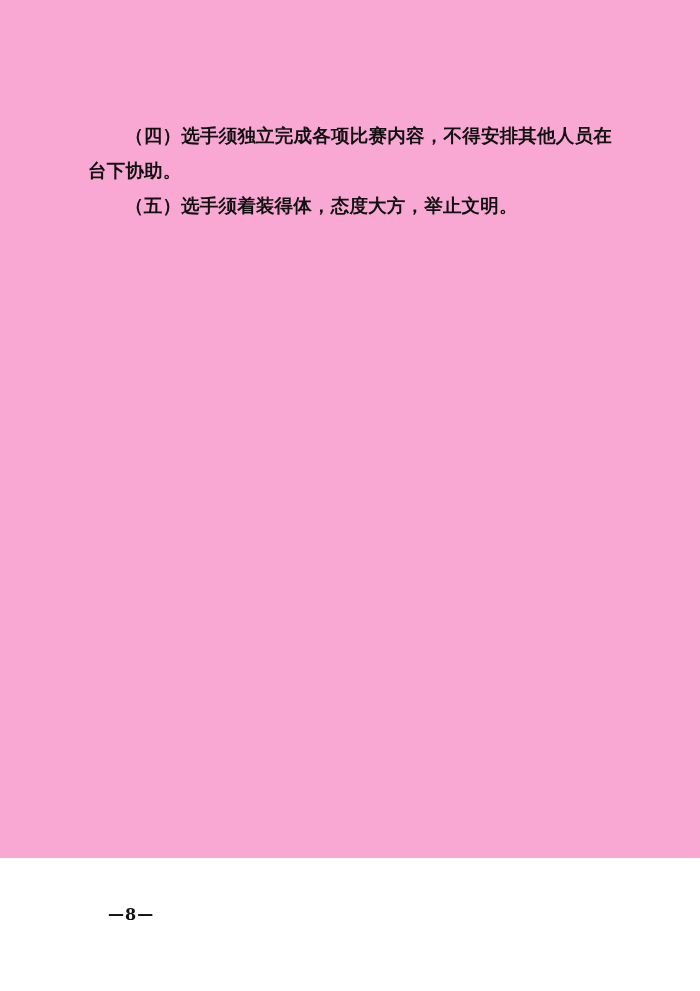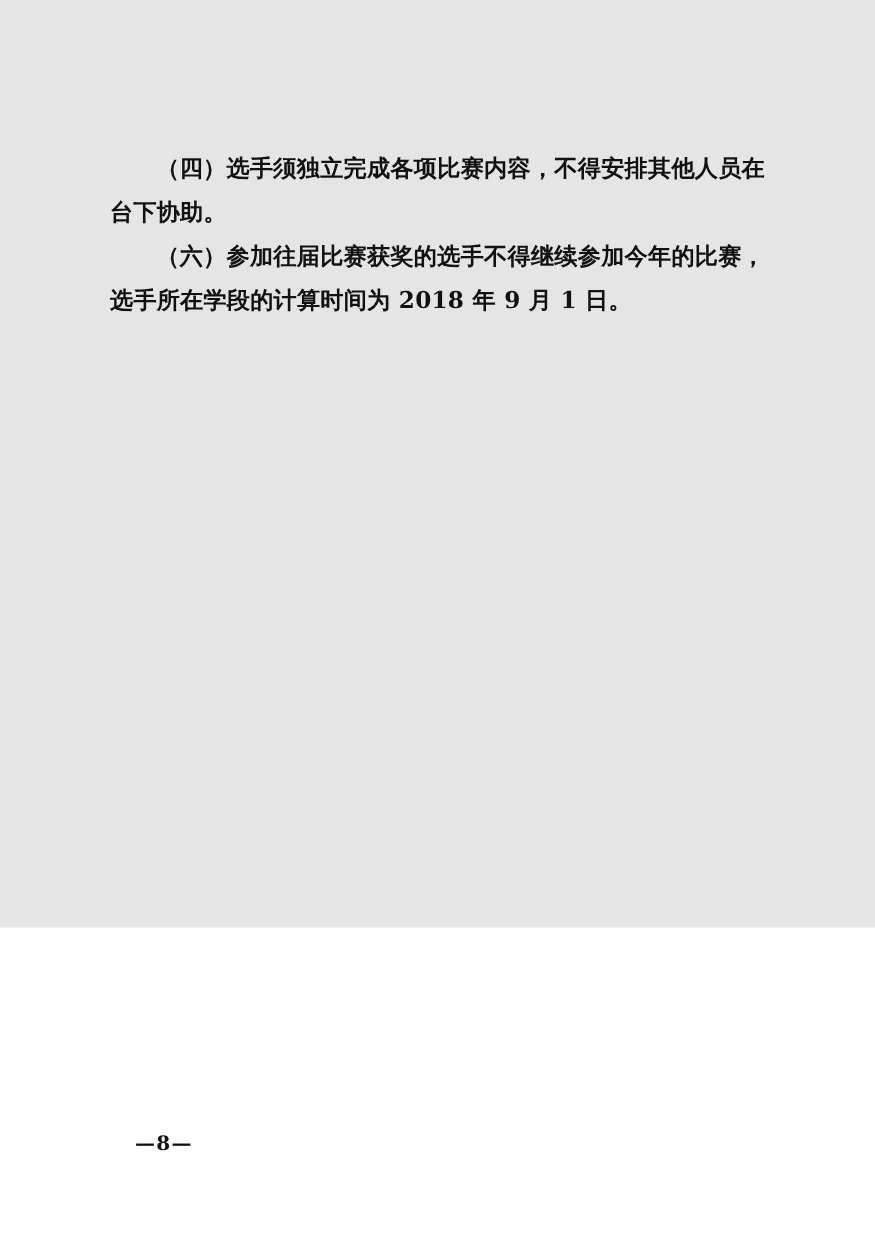--- a/index.html
+++ b/index.html
@@ -13,22 +13,22 @@
     position: relative;
     font-family: "DejaVu Serif", serif;
     color: #1a1a1a;
     overflow: hidden;
   }
   .page {
     position: absolute;
     top: 0;
     left: 0;
     width: 700px;
-    height: 742px;
-    background: #e5e5e5;
+    height: 858px;
+    background: #f9a8d4;
   }
   .content {
     position: absolute;
     left: 88px;
     top: 118px;
     width: 524px;
   }
   .para {
     font-size: 18.5px;
     line-height: 35px;
@@ -52,16 +52,16 @@
     font-family: "DejaVu Serif", "Liberation Serif", serif;
     letter-spacing: 1px;
   }
 </style>
 </head>
 <body>
 
 <div class="page">
   <div class="content">
     <p class="para">（四）选手须独立完成各项比赛内容，不得安排其他人员在台下协助。</p>
-    <p class="para">（六）参加往届比赛获奖的选手不得继续参加今年的比赛，选手所在学段的计算时间为 2018 年 9 月 1 日。</p>
+    <p class="para">（五）选手须着装得体，态度大方，举止文明。</p>
   </div>
   <div class="footer">—8—</div>
 </div>
 
 </body></html>

